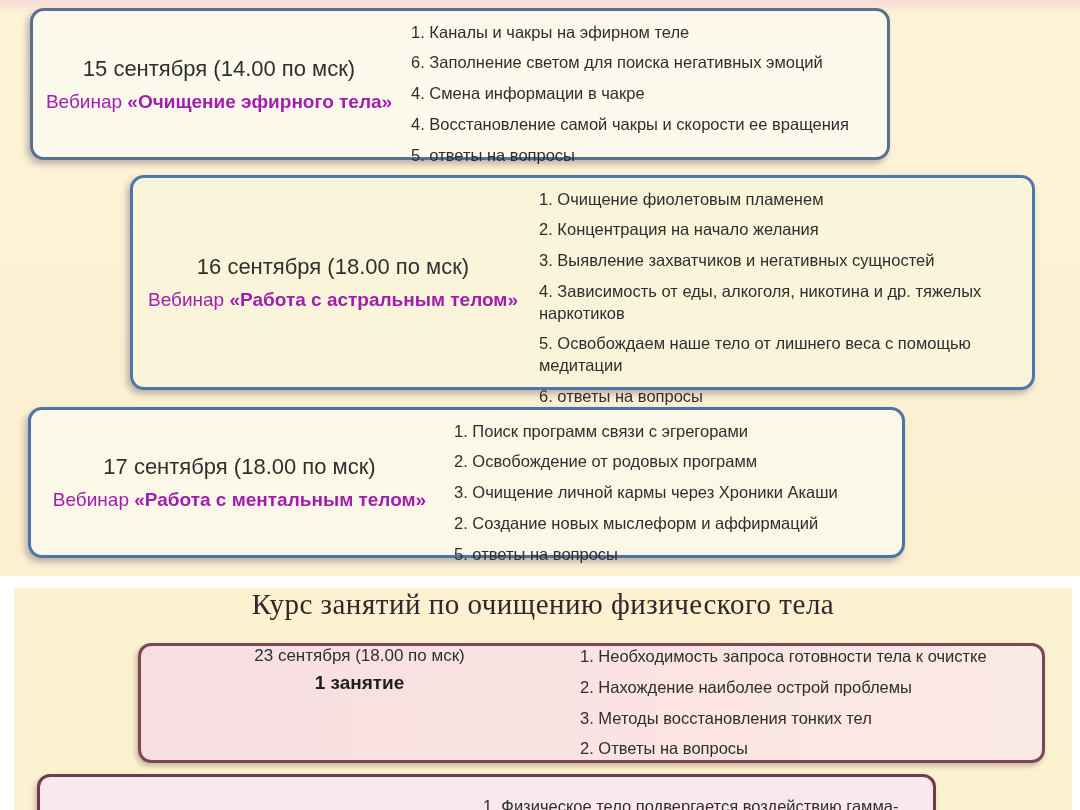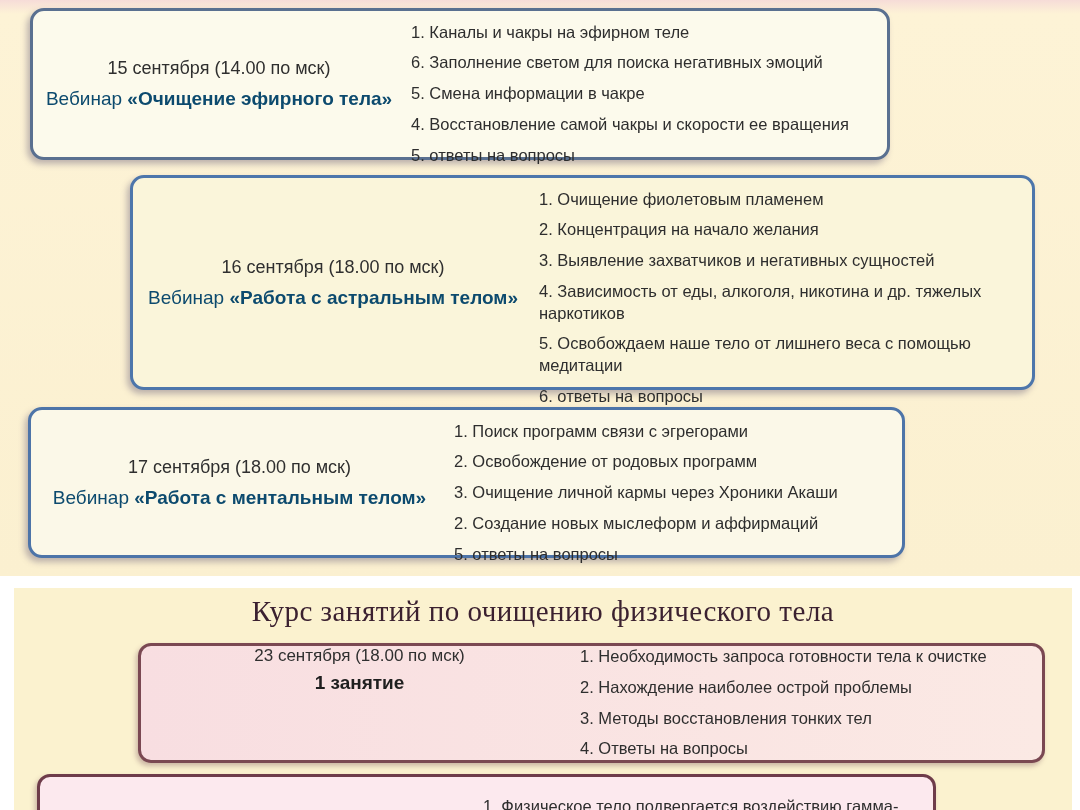--- a/index.html
+++ b/index.html
@@ -23,37 +23,37 @@
   .wcard1{left:30px;top:8px;width:860px;height:152px;background:#fcfaec;border-color:#5a7090;}
   .wcard2{left:130px;top:175px;width:905px;height:215px;background:#faf5da;border-color:#4d76ab;}
   .wcard3{left:28px;top:407px;width:877px;height:151px;background:#fbf8e8;border-color:#4d74a8;}
   .wleft{
     display:flex;flex-direction:column;justify-content:center;align-items:center;
     text-align:center;flex:0 0 auto;padding:0 6px;box-sizing:border-box;
   }
   .wcard1 .wleft{width:372px;}
   .wcard2 .wleft{width:400px;}
   .wcard3 .wleft{width:417px;}
-  .wdate{font-size:18px;margin-bottom:9px;color:#2f2f2f;}
-  .wtitle{font-size:19px;color:#0c4a6e;}
+  .wdate{font-size:22px;margin-bottom:9px;color:#2f2f2f;}
+  .wtitle{font-size:19px;color:#a21caf;}
   .wtitle .bold{font-weight:bold;}
   .wlist{
     flex:1 1 auto;display:flex;flex-direction:column;justify-content:flex-start;
     padding:6px 18px 6px 6px;box-sizing:border-box;
   }
   .li{font-size:16.5px;line-height:1.32;margin:4.5px 0;color:#2e2e2e;}
   
   .white-band{position:absolute;left:0;top:576px;width:1080px;height:12px;background:#ffffff;}
   
   .course-panel{
     position:absolute;left:14px;top:588px;width:1058px;height:222px;
     background:#fbf2cf;
   }
   .course-title{
-    margin:0;padding-top:7px;text-align:center;
+    margin:0;text-align:center;
     font-family:"Liberation Serif", serif;font-weight:normal;
     font-size:29px;color:#3b2130;letter-spacing:.5px;
   }
   
   .lcard{
     position:absolute;display:flex;box-sizing:border-box;
     border:3px solid #7a4852;border-radius:13px;
     box-shadow:-2px 3px 5px rgba(130,90,100,.4);
   }
   .lcard1{
@@ -87,21 +87,21 @@
       <div class="wleft">
         <div class="wdate">15 сентября (14.00 по мск)</div>
         <div class="wtitle">
           <span>Вебинар</span>
           <span class="bold">«Очищение эфирного тела»</span>
         </div>
       </div>
       <div class="wlist">
         <div class="li">1. Каналы и чакры на эфирном теле</div>
         <div class="li">6. Заполнение светом для поиска негативных эмоций</div>
-        <div class="li">5. Смена информации в  чакре</div>
+        <div class="li">4. Смена информации в  чакре</div>
         <div class="li">4. Восстановление самой чакры и скорости ее вращения</div>
         <div class="li">5. ответы на вопросы</div>
       </div>
     </div>
 
     <div class="wcard wcard2">
       <div class="wleft">
         <div class="wdate">16 сентября (18.00 по мск)</div>
         <div class="wtitle">
           <span>Вебинар</span>
@@ -145,21 +145,21 @@
 
   <div class="lcard lcard1">
     <div class="lleft">
       <div class="ldate">23 сентября (18.00 по мск)</div>
       <div class="lname">1 занятие</div>
     </div>
     <div class="llist">
       <div class="li">1. Необходимость запроса готовности тела к очистке</div>
       <div class="li">2. Нахождение наиболее острой проблемы</div>
       <div class="li">3. Методы восстановления тонких тел</div>
-      <div class="li">4. Ответы на вопросы</div>
+      <div class="li">2. Ответы на вопросы</div>
     </div>
   </div>
 
   <div class="lcard lcard2">
     <div class="llist">
       <div class="li">1.  Физическое тело подвергается воздействию гамма-,</div>
     </div>
   </div>
 
 </div>

